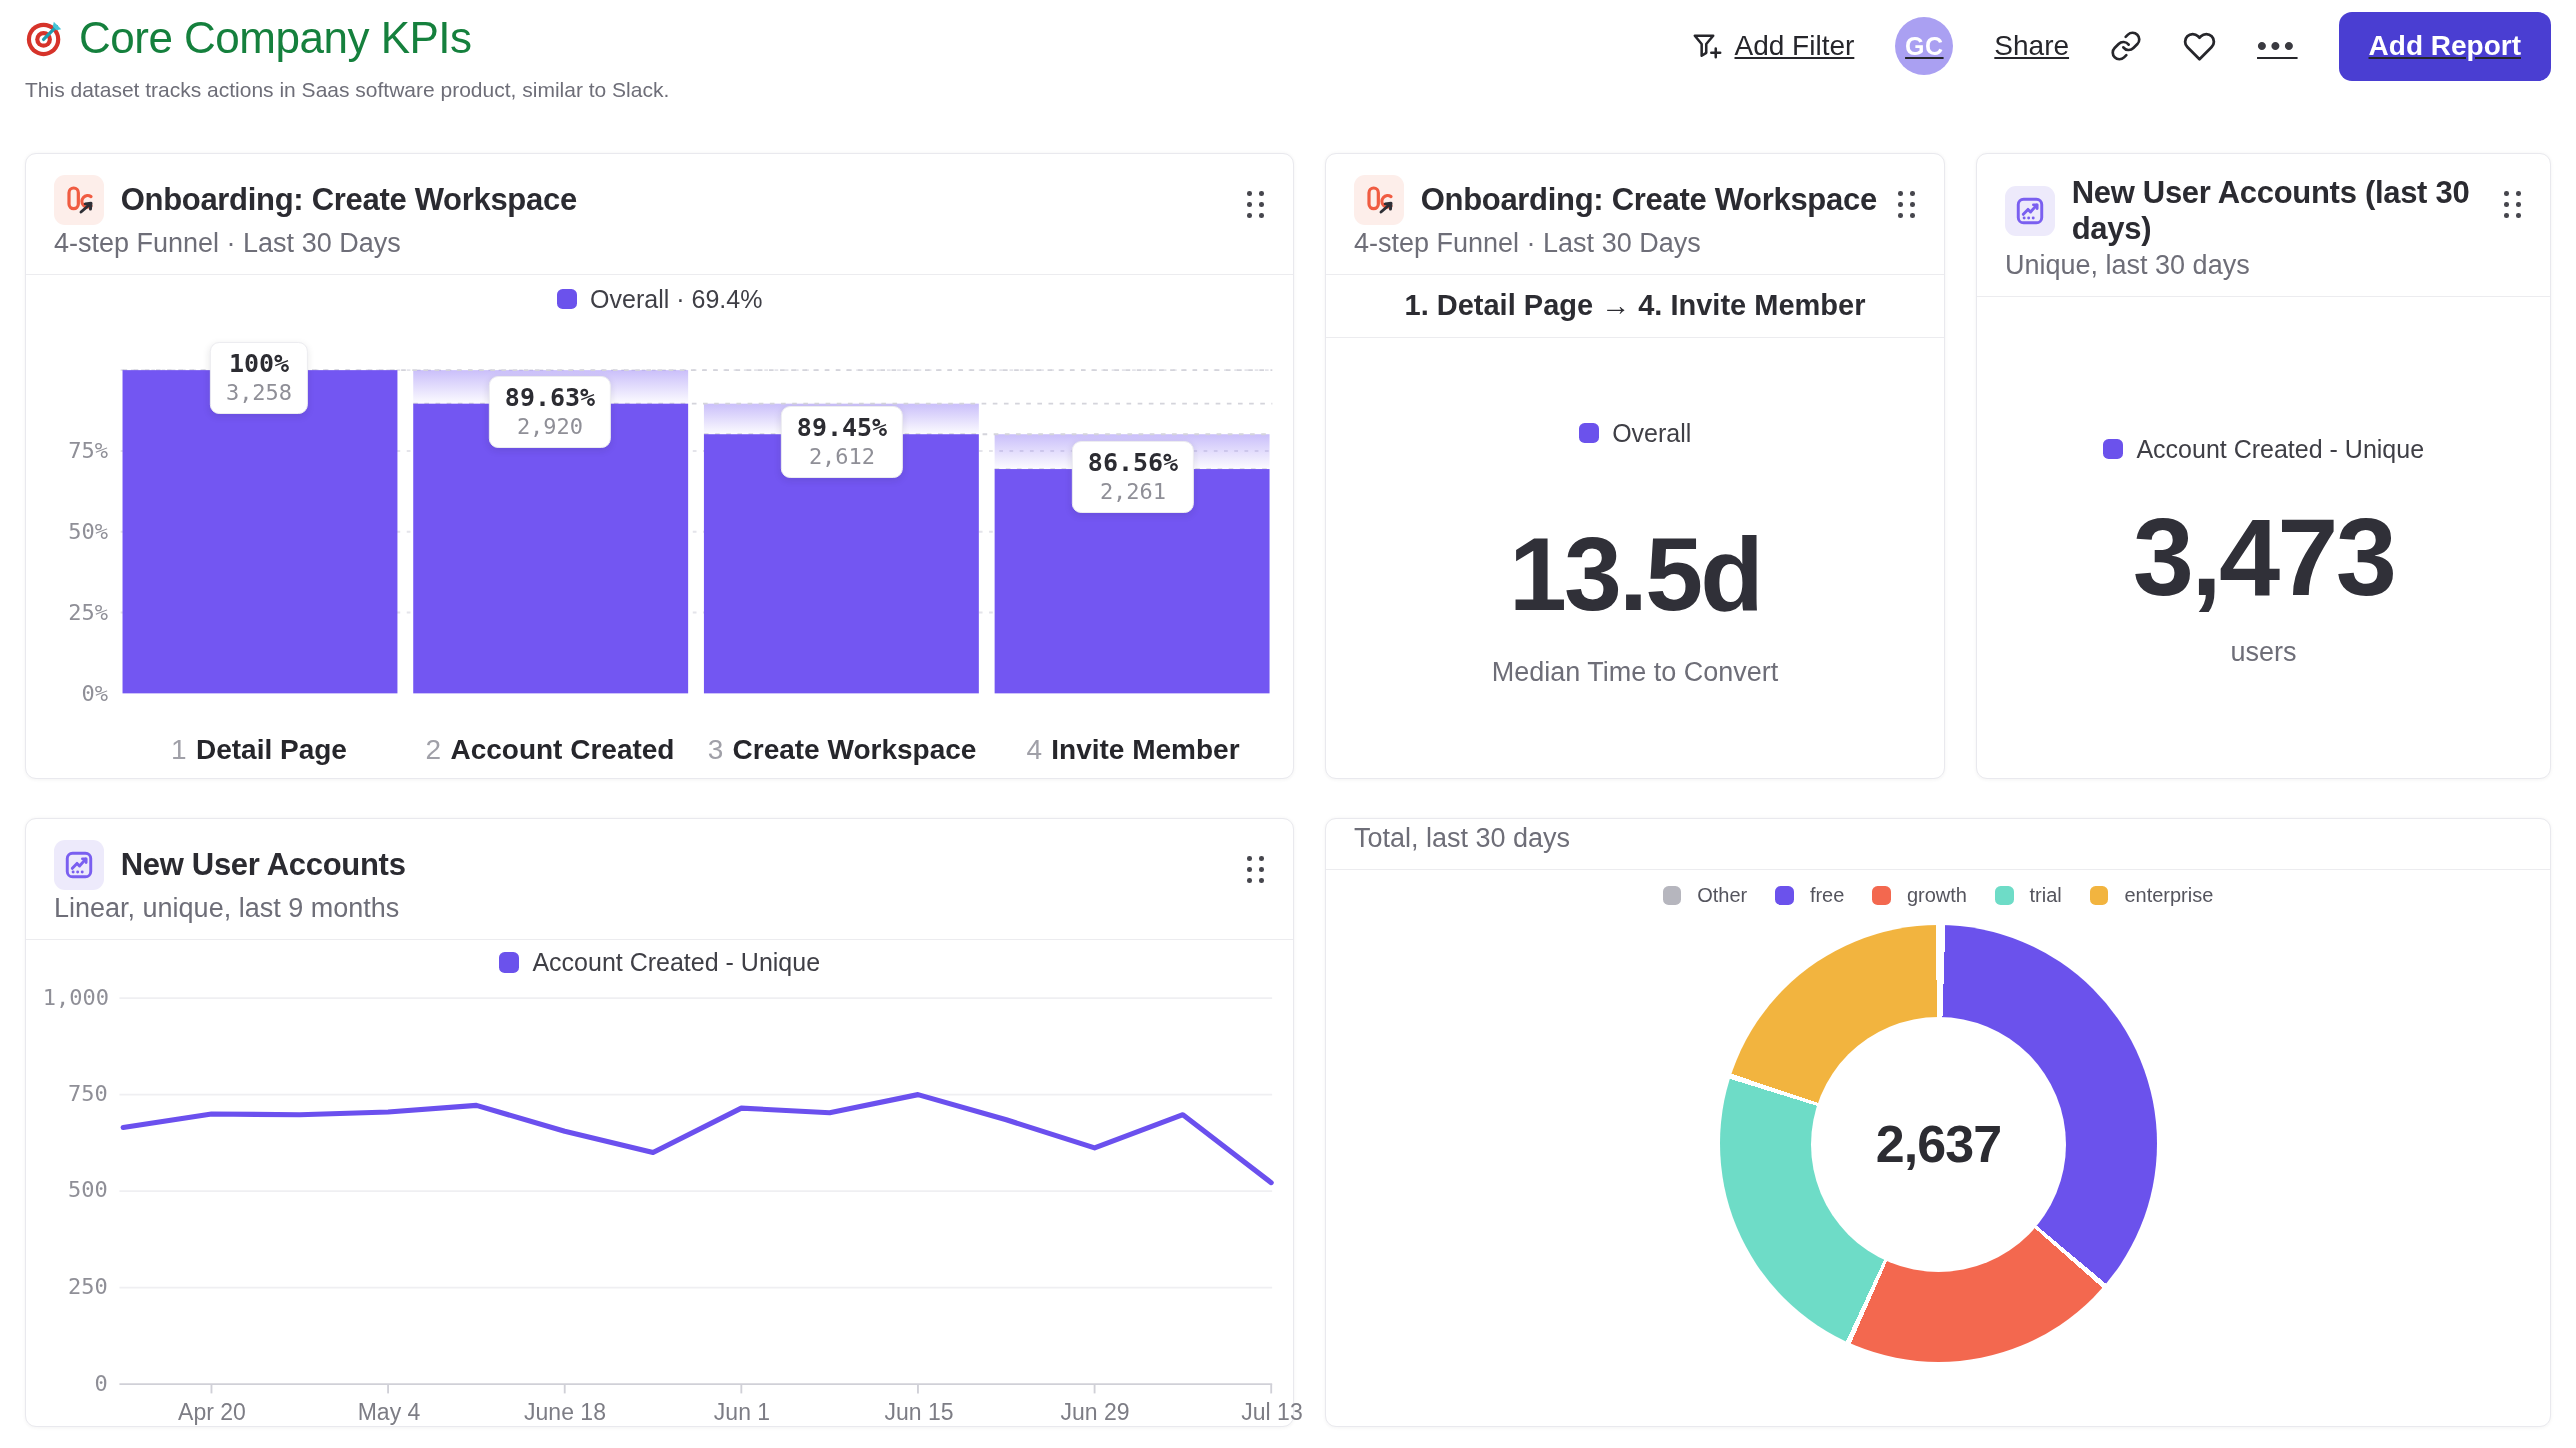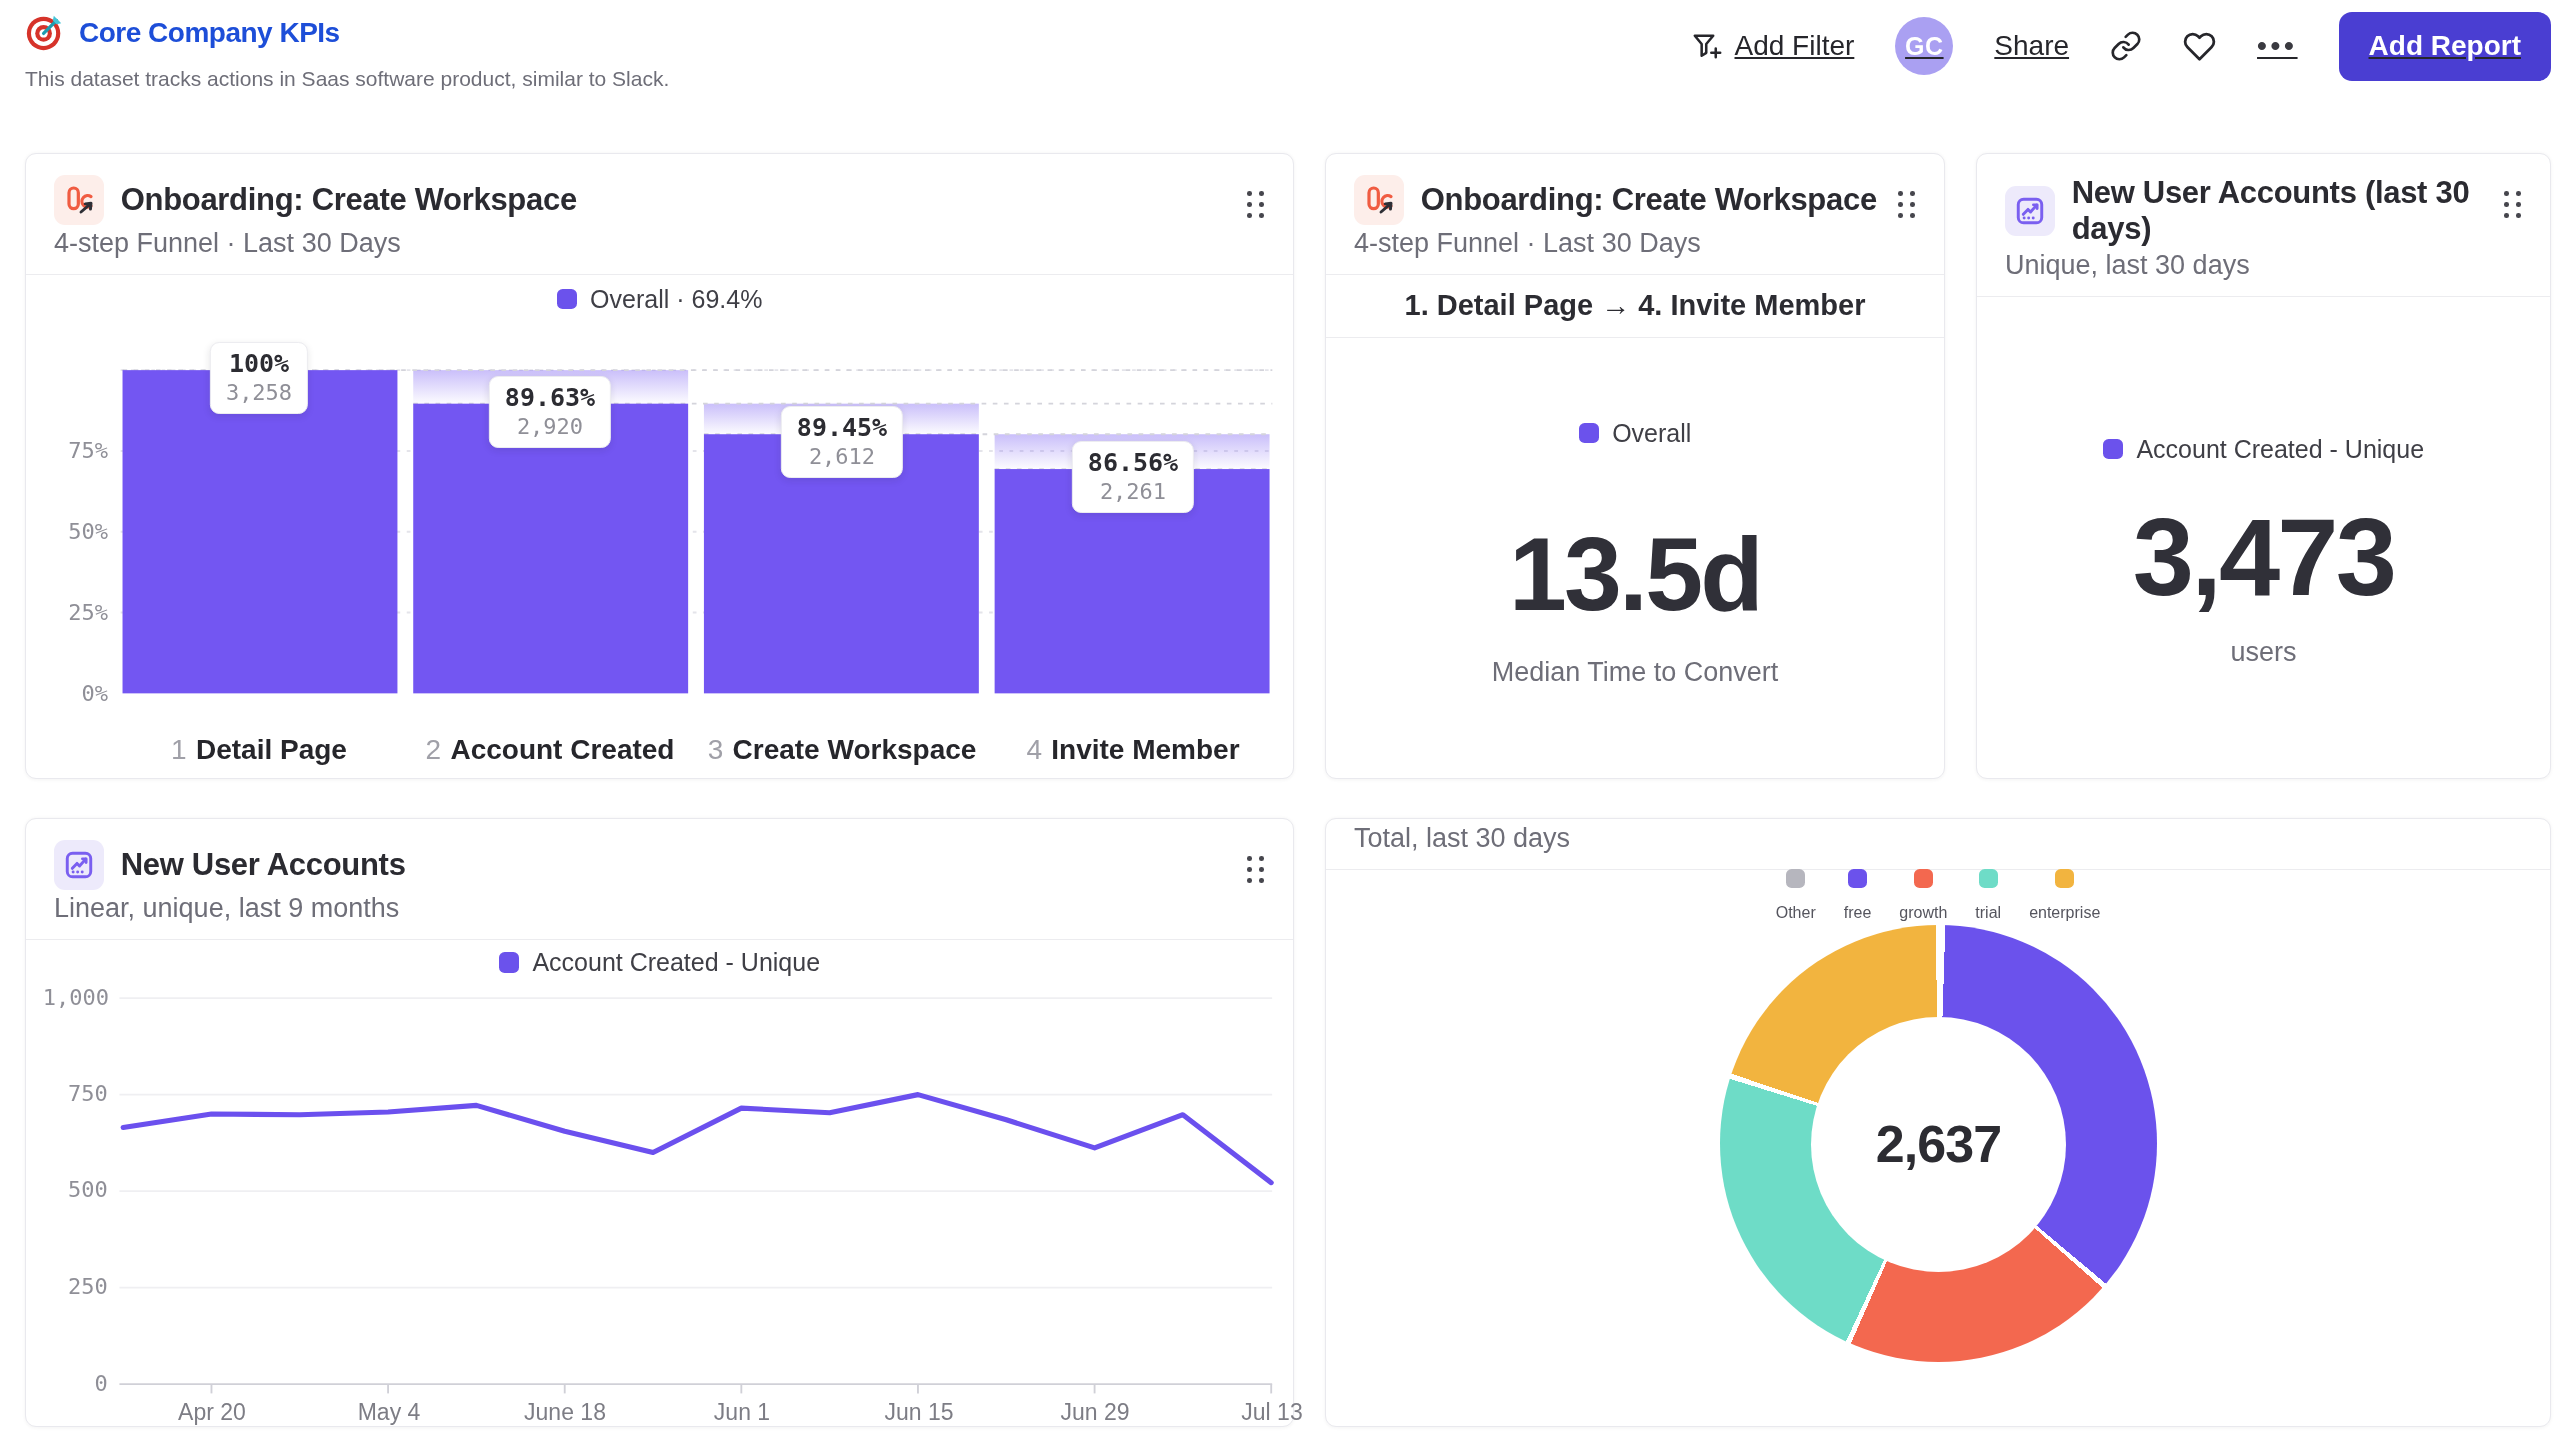--- a/index.html
+++ b/index.html
@@ -2,21 +2,21 @@
 <html style="--c-accent: #6b52ec; --c-button: #4a3ed2; --c-avatar: #aaa0f2; --c-funnel_icon: #f05c42; --c-chart_icon: #7a5ff0;font-size:15px"><head>
 <meta charset="utf-8">
 <style>
   * { margin:0; padding:0; box-sizing:border-box; }
   html,body { width:2576px; height:1449px; background:#ffffff; overflow:hidden;
               font-family:"Liberation Sans", sans-serif; color:#26262b; }
 
   
   .topbar { position:absolute; left:0; top:0; width:2576px; height:139px; padding:13px 25px 0; }
   .title-row { display:flex; align-items:center; gap:15px; }
-  h1 { font-size:28px; font-weight:700; letter-spacing:-0.5px; color:#1d4ed8; }
+  h1 { font-size:44px; font-weight:400; letter-spacing:-0.5px; color:#15803d; }
   .page-sub { margin-top:15px; font-size:21px; color:#6e6e78; }
   .topbar-right { position:absolute; right:25px; top:9.3px; height:74px; display:flex; align-items:center; gap:41px;text-decoration:underline; }
   .tb-item { display:flex; align-items:center; gap:11px; font-size:28px; color:#26262b; cursor:pointer; background:none; border:none; font-family:inherit; }
   .avatar { width:58px; height:58px; border-radius:50%; background:var(--c-avatar,#aaa0f2); color:#fff;
             display:flex; align-items:center; justify-content:center; font-size:25px; font-weight:700; letter-spacing:0.5px; }
   .dots3 { font-size:28px; font-weight:700; letter-spacing:3.7px; color:#3a3a40; }
   .btn-primary { background:var(--c-button,#4a3ed2); color:#fff; border:none; border-radius:13px;
                  padding:18.6px 30px; font-size:28px; font-weight:600; font-family:inherit; cursor:pointer; }
 
   
@@ -64,21 +64,21 @@
   .v112 { font-size:104px; margin-top:74px; }
   .v118 { font-size:110px; margin-top:37px; }
   .big-caption { text-align:center; font-size:27px; color:#6e6e78; margin-top:28px; }
 
   
   #line-body { position:relative; margin-top:3.7px; height:446px; }
   .lx { position:absolute; transform:translateX(-50%); font-size:23px; color:#7d7d85; white-space:nowrap; }
 
   
   #plan-legend { display:flex; justify-content:center; align-items:center; gap:28px; height:26px; margin-top:13px; }
-  .pl-item { display:flex; align-items:center; gap:16px; font-size:16px; color:#55555e; cursor:pointer;flex-direction:column; }
+  .pl-item { display:flex; align-items:center; gap:16px; font-size:20px; color:#55555e; cursor:pointer; }
   .pl-sw { width:18.6px; height:18.6px; border-radius:5.6px; }
   .donut { width:437px; height:437px; border-radius:50%; margin:16.7px auto 0; position:relative; }
   .donut-hole { position:absolute; left:50%; top:50%; width:255px; height:255px; margin:-127px 0 0 -127px;
                 background:#fff; border-radius:50%; display:flex; align-items:center; justify-content:center; }
   .donut-center { font-size:52px; font-weight:700; color:#2c2c32; letter-spacing:-0.9px; }
 </style>
 </head>
 <body>
 
 <header class="topbar">

